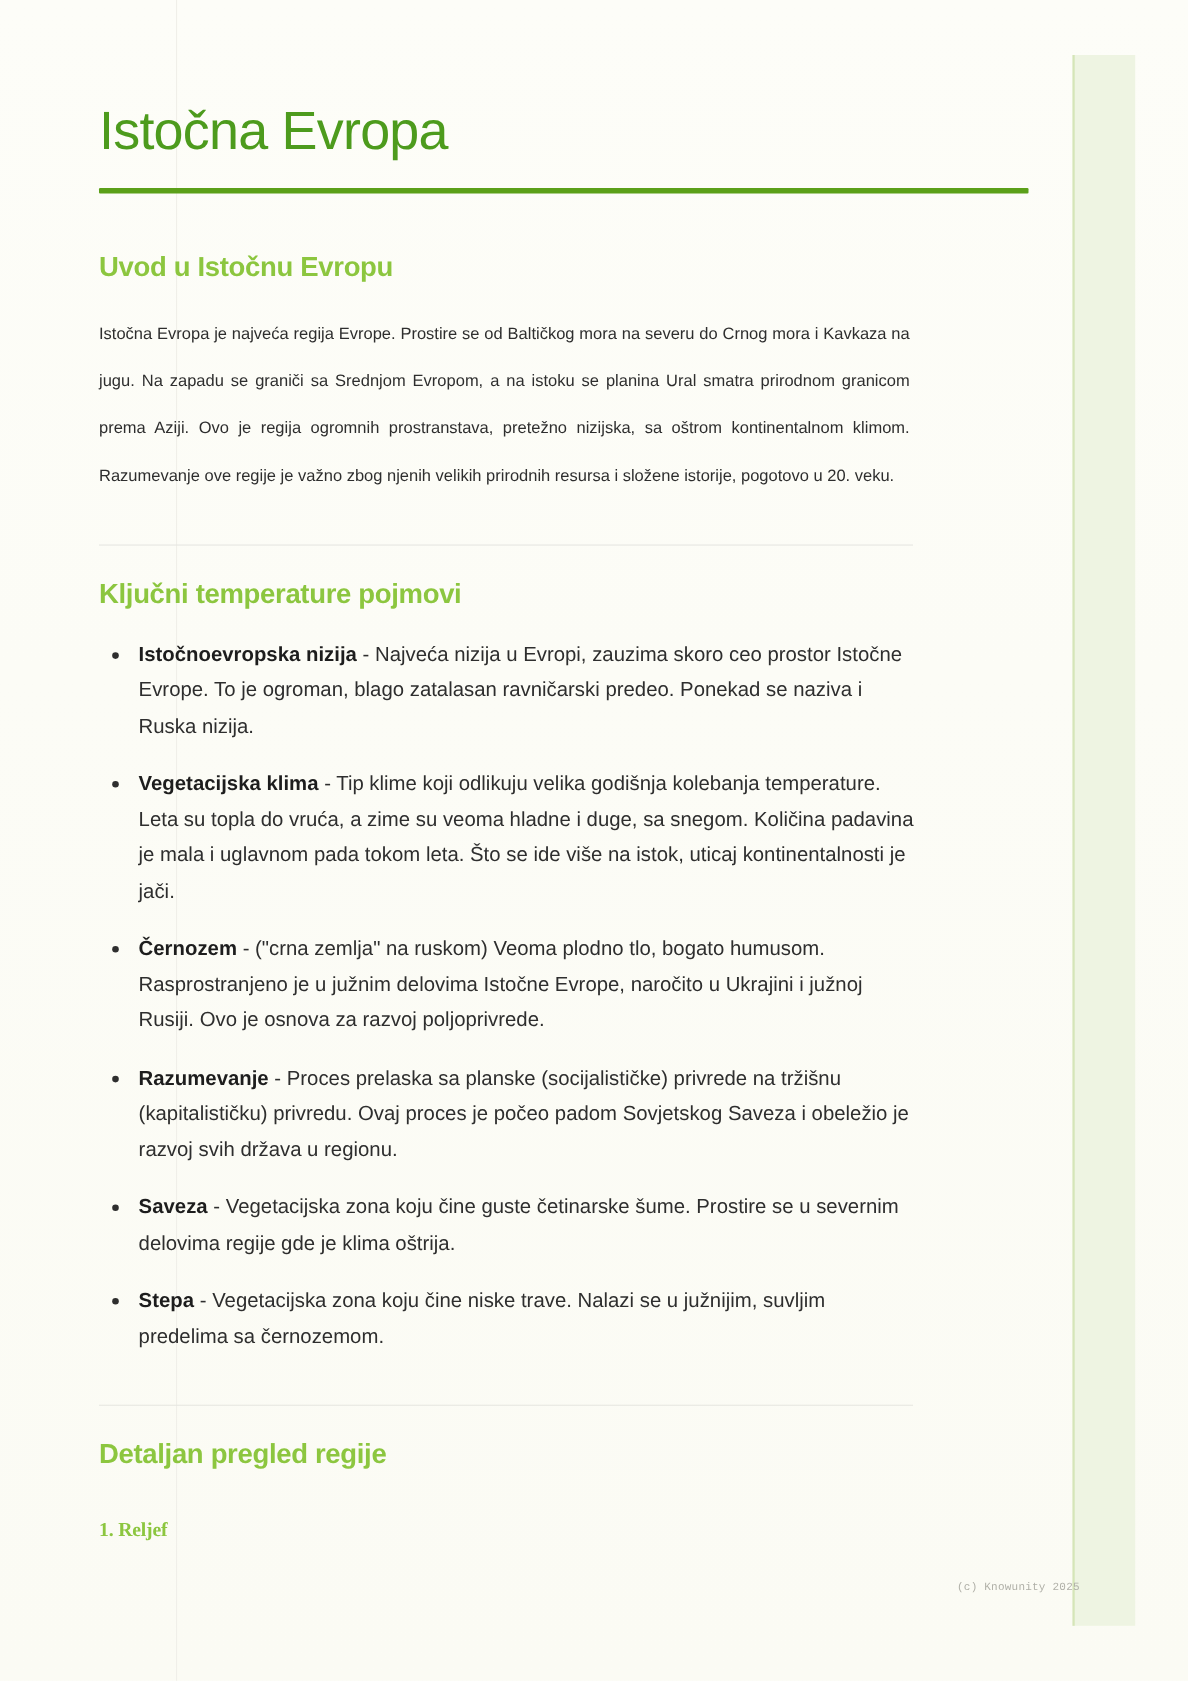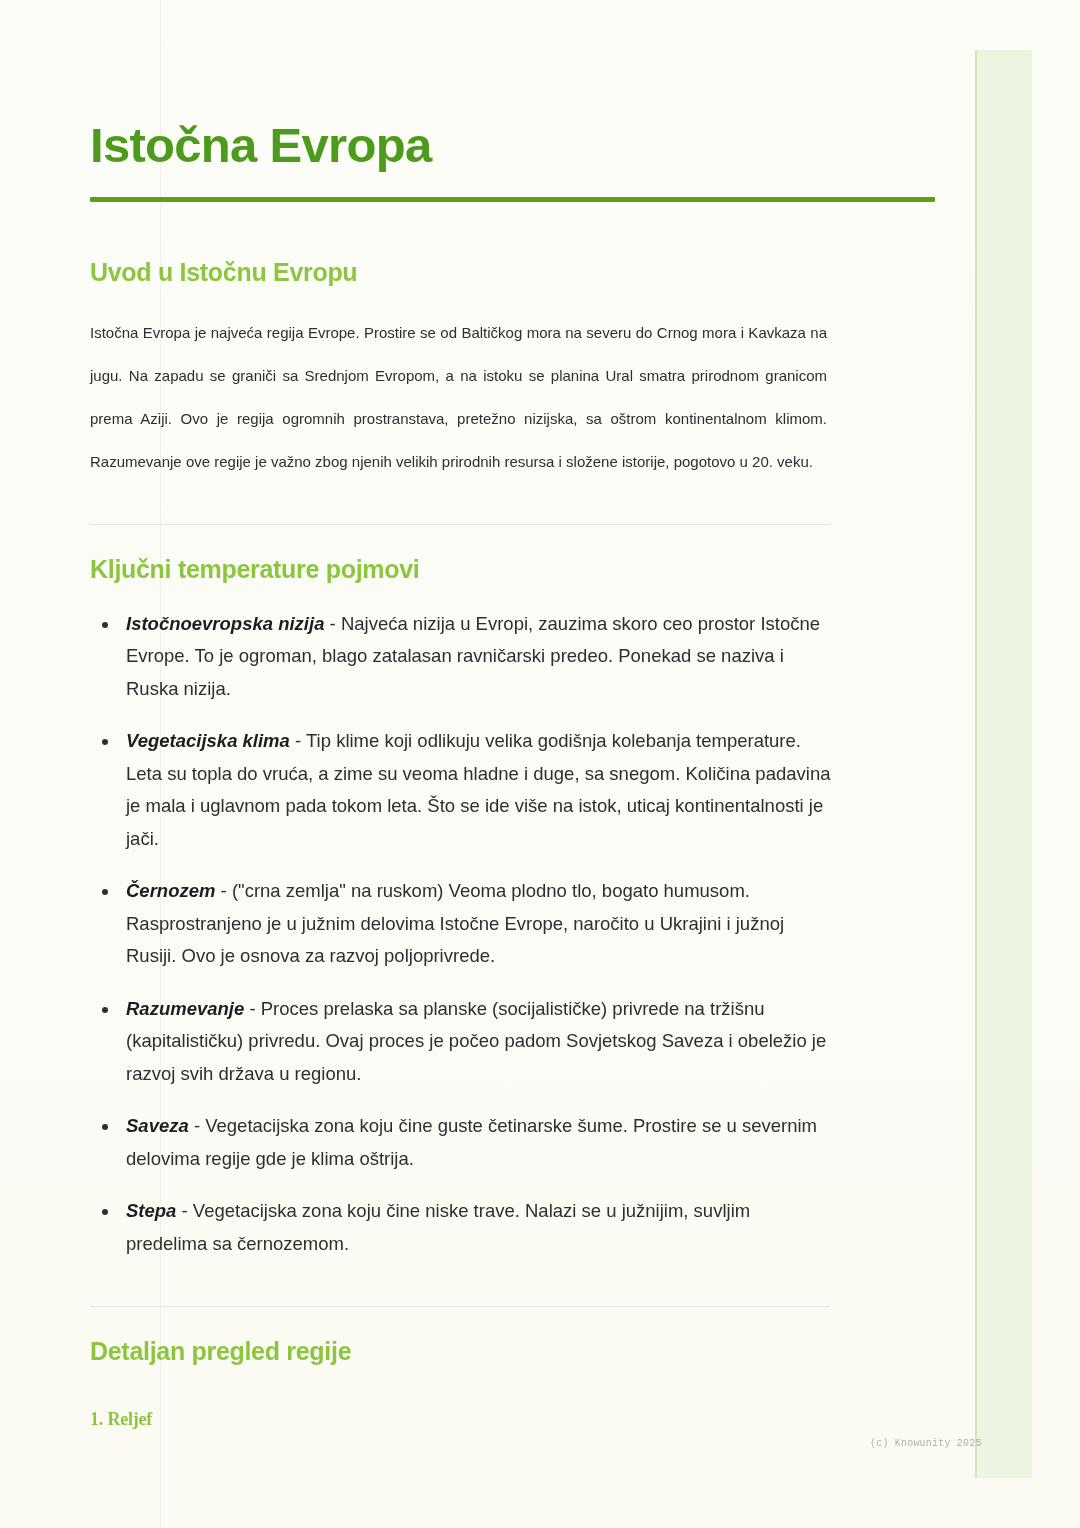--- a/index.html
+++ b/index.html
@@ -49,24 +49,24 @@
 
   .content {
     position: absolute;
     left: 90px;
     top: 0;
     width: 745px;
   }
 
   .doc-title {
     margin: 0;
-    padding-top: 118px;
+    padding-top: 92px;
     font-size: 49px;
     line-height: 1.12;
-    font-weight: 700;
+    font-weight: 400;
     letter-spacing: -0.7px;
     color: #4d9b1d;
     font-family: "Liberation Sans", sans-serif;
   }
 
   .title-bar {
     margin-top: 24px;
     width: 845px;
     height: 5px;
     background: #5ba019;
@@ -75,21 +75,21 @@
 
   .h2 {
     margin: 0;
     font-size: 25px;
     font-weight: 700;
     letter-spacing: -0.3px;
     color: #8cc63f;
     font-family: "Liberation Sans", sans-serif;
   }
 
-  .h2.intro { padding-top: 28px; margin-top: 28px; }
+  .h2.intro { padding-top: 53px; }
   .h2.terms { padding-top: 30px; }
   .h2.detail { padding-top: 30px; }
 
   .h3 {
     margin: 0;
     padding-top: 43px;
     font-size: 18px;
     font-weight: 700;
     color: #8cc63f;
     letter-spacing: -0.2px;
@@ -138,21 +138,20 @@
     left: 12px;
     top: 14px;
     width: 6px;
     height: 6px;
     border-radius: 50%;
     background: #2e2e2e;
   }
   ul.term-list li .term {
     font-weight: 700;
     color: #1d1d1d;
-    font-style: italic;
   }
   ul.term-list li .dash { color: #2e2e2e; }
 
   .watermark {
     position: absolute;
     left: 870px;
     top: 1438px;
     font-size: 10px;
     color: #b0b0a8;
     letter-spacing: 0.2px;

